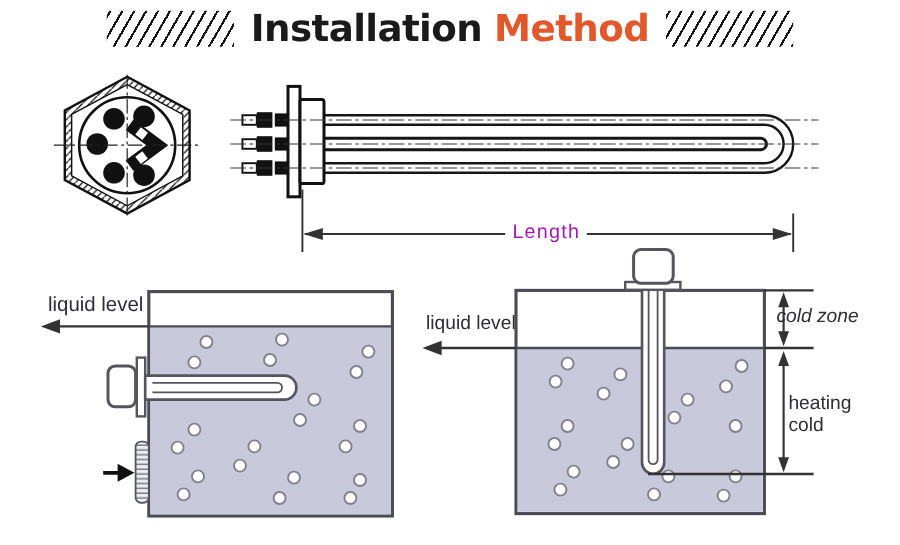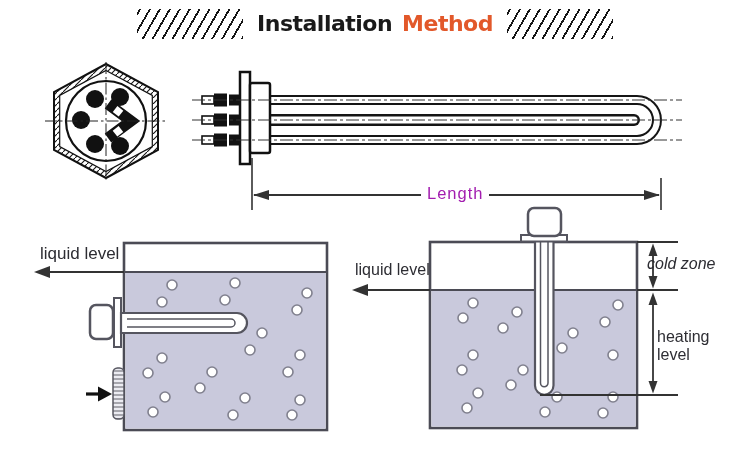--- a/index.html
+++ b/index.html
@@ -3,21 +3,21 @@
 <meta charset="utf-8">
 <style>
   html,body{margin:0;padding:0;background:#fff;}
   #stage{position:relative;width:750px;height:454px;background:#fff;overflow:hidden;
          font-family:"Liberation Sans",sans-serif;}
   
   .header{position:absolute;left:0;top:2px;width:750px;height:44px;
           display:flex;align-items:center;justify-content:center;gap:14px;}
   .stripe{width:106px;height:30px;
           background:repeating-linear-gradient(-60deg,#161616 0 1.8px,transparent 1.8px 8.6px);}
-  .title{font-family:"DejaVu Sans",sans-serif;font-weight:800;font-size:22px;
+  .title{font-family:"DejaVu Sans",sans-serif;font-weight:800;font-size:31px;
          letter-spacing:-0.5px;white-space:nowrap;line-height:1;}
   .t-ink{color:var(--ink,#1a1a1a);}
   .t-accent{color:var(--accent,#E2582A);margin-left:10px;}
   
   .layer{position:absolute;}
   
   .lbl{position:absolute;color:#2d2d33;line-height:1.12;}
   .lbl-liquid-left {left:40px; top:244px;font-size:17px;}
   .lbl-liquid-right{left:355px;top:261px;font-size:16px;}
   .lbl-cold   {left:647px;top:255px;font-size:16px;font-style:italic;}
@@ -220,16 +220,16 @@
         <line class="dim" x1="313" y1="97" x2="313" y2="189" stroke-width="1.8"></line>
         <polygon class="dim-head" points="313,92.5 308.5,105 317.5,105"></polygon>
         <polygon class="dim-head" points="313,193.5 308.5,181 317.5,181"></polygon>
       </g>
     </g>
   </svg>
 
   <span class="lbl lbl-liquid-left">liquid level</span>
   <span class="lbl lbl-liquid-right">liquid level</span>
   <span class="lbl lbl-cold">cold zone</span>
-  <span class="lbl lbl-heat">heating level</span>
+  <span class="lbl lbl-heat">heating cold</span>
   <span class="lbl lbl-length">Length</span>
 
 </div>
 
 </body></html>

